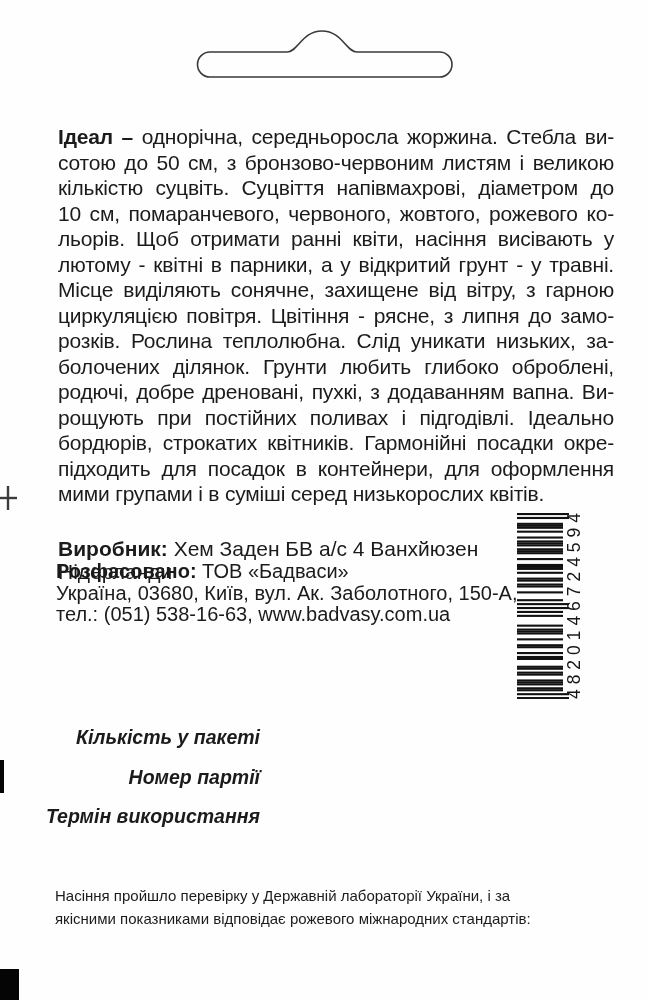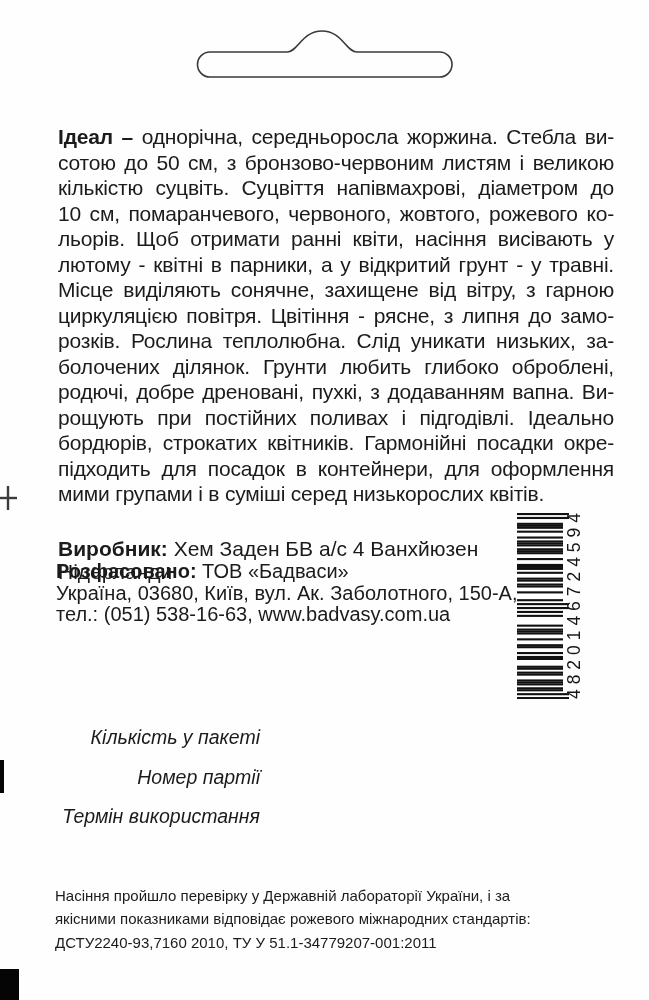--- a/index.html
+++ b/index.html
@@ -18,21 +18,21 @@
   .desc .ln{text-align:justify;text-align-last:justify;white-space:nowrap;}
   .desc .ln.lnlast, #desc-rest .ln:last-child{text-align-last:left;white-space:normal;}
   .b{font-weight:bold;}
   
   .producer{position:absolute;left:58px;top:503px;width:470px;font-size:21px;line-height:22.5px;margin-top:35px;}
   .packer{position:absolute;left:56px;top:561px;width:490px;font-size:20px;line-height:21.5px;}
   .hermetic{position:absolute;left:58px;top:641px;width:450px;font-size:21px;line-height:22px;}
   
   .fields{
     position:absolute;left:40px;top:726px;width:220px;
-    font-size:19.5px;font-style:italic;text-align:right;
+    font-size:19.5px;font-style:italic;text-align:right;font-weight:bold;
   }
   .fields .ln{margin-bottom:16.5px;white-space:nowrap;}
   
   .certification{position:absolute;left:55px;top:884px;width:580px;font-size:15px;line-height:23.4px;}
   .certification .ln{white-space:nowrap;}
   
   .barcode-bars{position:absolute;left:517px;top:513px;}
   .barcode-digits{position:absolute;left:563px;top:513px;width:22px;height:186px;}
   .barcode-digits .rot{
     position:absolute;left:50%;top:50%;width:186px;height:22px;
@@ -91,21 +91,20 @@
 
   <div class="fields">
     <div class="ln">Кількість у пакеті</div>
     <div class="ln">Номер партії</div>
     <div class="ln">Термін використання</div>
   </div>
 
   <div class="certification">
       <div class="ln">Насіння пройшло перевірку у Державній лабораторії України, і за</div>
       <div class="ln">якісними показниками відповідає рожевого міжнародних стандартів:</div>
-      <div class="ln lnlast">ДСТУ2240-93,7160 2010, ТУ У 51.1-34779207-001:2011</div>
     </div>
 
   <svg id="barcode-svg" class="barcode-bars" width="56" height="186" viewBox="0 0 56 186">
       <rect x="0" y="0.00" width="52" height="2.11" fill="#111"></rect>
       <rect x="0" y="3.92" width="52" height="2.11" fill="#111"></rect>
       <rect x="0" y="9.79" width="46" height="2.11" fill="#111"></rect>
       <rect x="0" y="11.75" width="46" height="2.11" fill="#111"></rect>
       <rect x="0" y="13.71" width="46" height="2.11" fill="#111"></rect>
       <rect x="0" y="17.62" width="46" height="2.11" fill="#111"></rect>
       <rect x="0" y="23.49" width="46" height="2.11" fill="#111"></rect>

